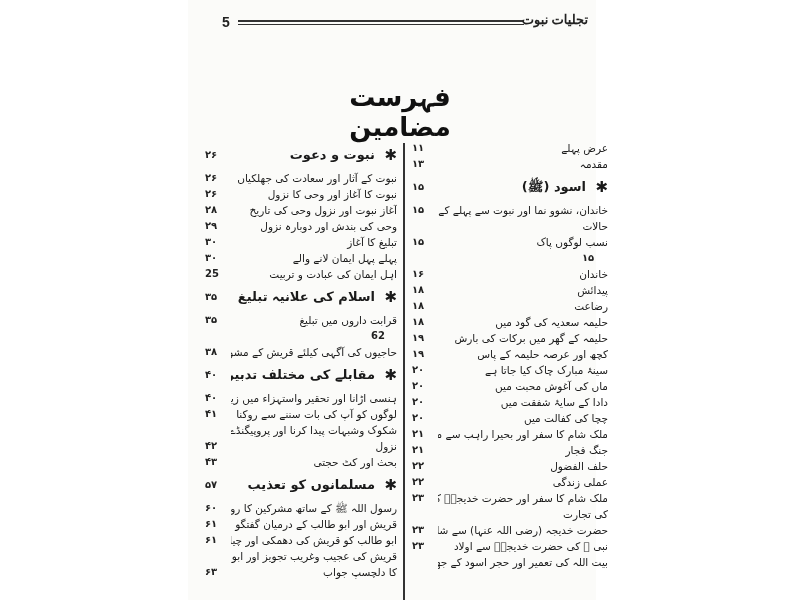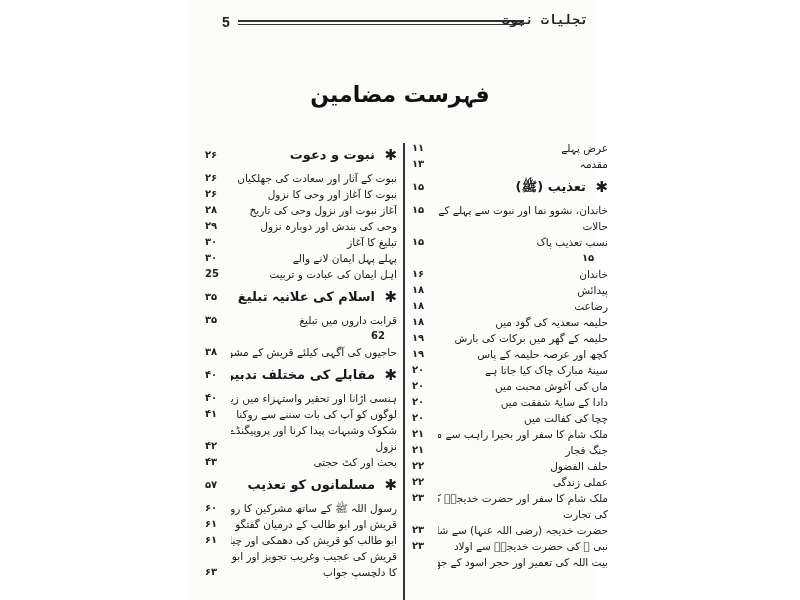--- a/index.html
+++ b/index.html
@@ -19,25 +19,25 @@
   .page-number {
     position:absolute; left:0; top:2px; font-size:14px; font-weight:bold;
     font-family:"Liberation Sans", sans-serif; color:#222;
   }
   .head-rule {
     position:absolute; left:16px; right:64px; top:8px;
     border-top:2px solid #333; border-bottom:1px solid #333; height:2px;
   }
   .book-title {
     position:absolute; right:0; top:0; font-size:13px; font-weight:bold;
-    direction:rtl; font-family:Liberation Mono, monospace; color:#222;
+    direction:rtl; font-family:Liberation Serif, serif; color:#222;
   }
   .toc-title {
     position:absolute; left:300px; top:82px; width:200px; text-align:center;
-    font-size:22px; font-weight:bold; direction:rtl; color:#111;
+    font-size:26px; font-weight:bold; direction:rtl; color:#111;
   }
   .divider {
     position:absolute; left:403px; top:143px; width:2px; height:457px; background:#333;
   }
   .column {
     position:absolute; top:140px; direction:rtl;
   }
   .col-right { left:412px; width:196px; }
   .col-left  { left:205px; width:192px; }
   .entry {
@@ -72,33 +72,33 @@
     <div class="entry item">
       <span class="title">عرض پہلے</span>
       <span class="pg">۱۱</span>
     </div>
     <div class="entry item">
       <span class="title">مقدمہ</span>
       <span class="pg">۱۳</span>
     </div>
     <div class="entry section">
       <span class="star">✱</span>
-      <span class="title">تعذیب (ﷺ)</span>
+      <span class="title">اسود (ﷺ)</span>
       <span class="pg">۱۵</span>
     </div>
     <div class="entry item">
       <span class="title">خاندان، نشوو نما اور نبوت سے پہلے کے</span>
       <span class="pg">۱۵</span>
     </div>
     <div class="entry cont">
       <span class="title">حالات</span>
       <span class="pg"></span>
     </div>
     <div class="entry item">
-      <span class="title">نسب تعذیب پاک</span>
+      <span class="title">نسب لوگوں پاک</span>
       <span class="pg">۱۵</span>
     </div>
     <div class="entry item">
       <span class="pg">۱۵</span>
     </div>
     <div class="entry item">
       <span class="title">خاندان</span>
       <span class="pg">۱۶</span>
     </div>
     <div class="entry item">

